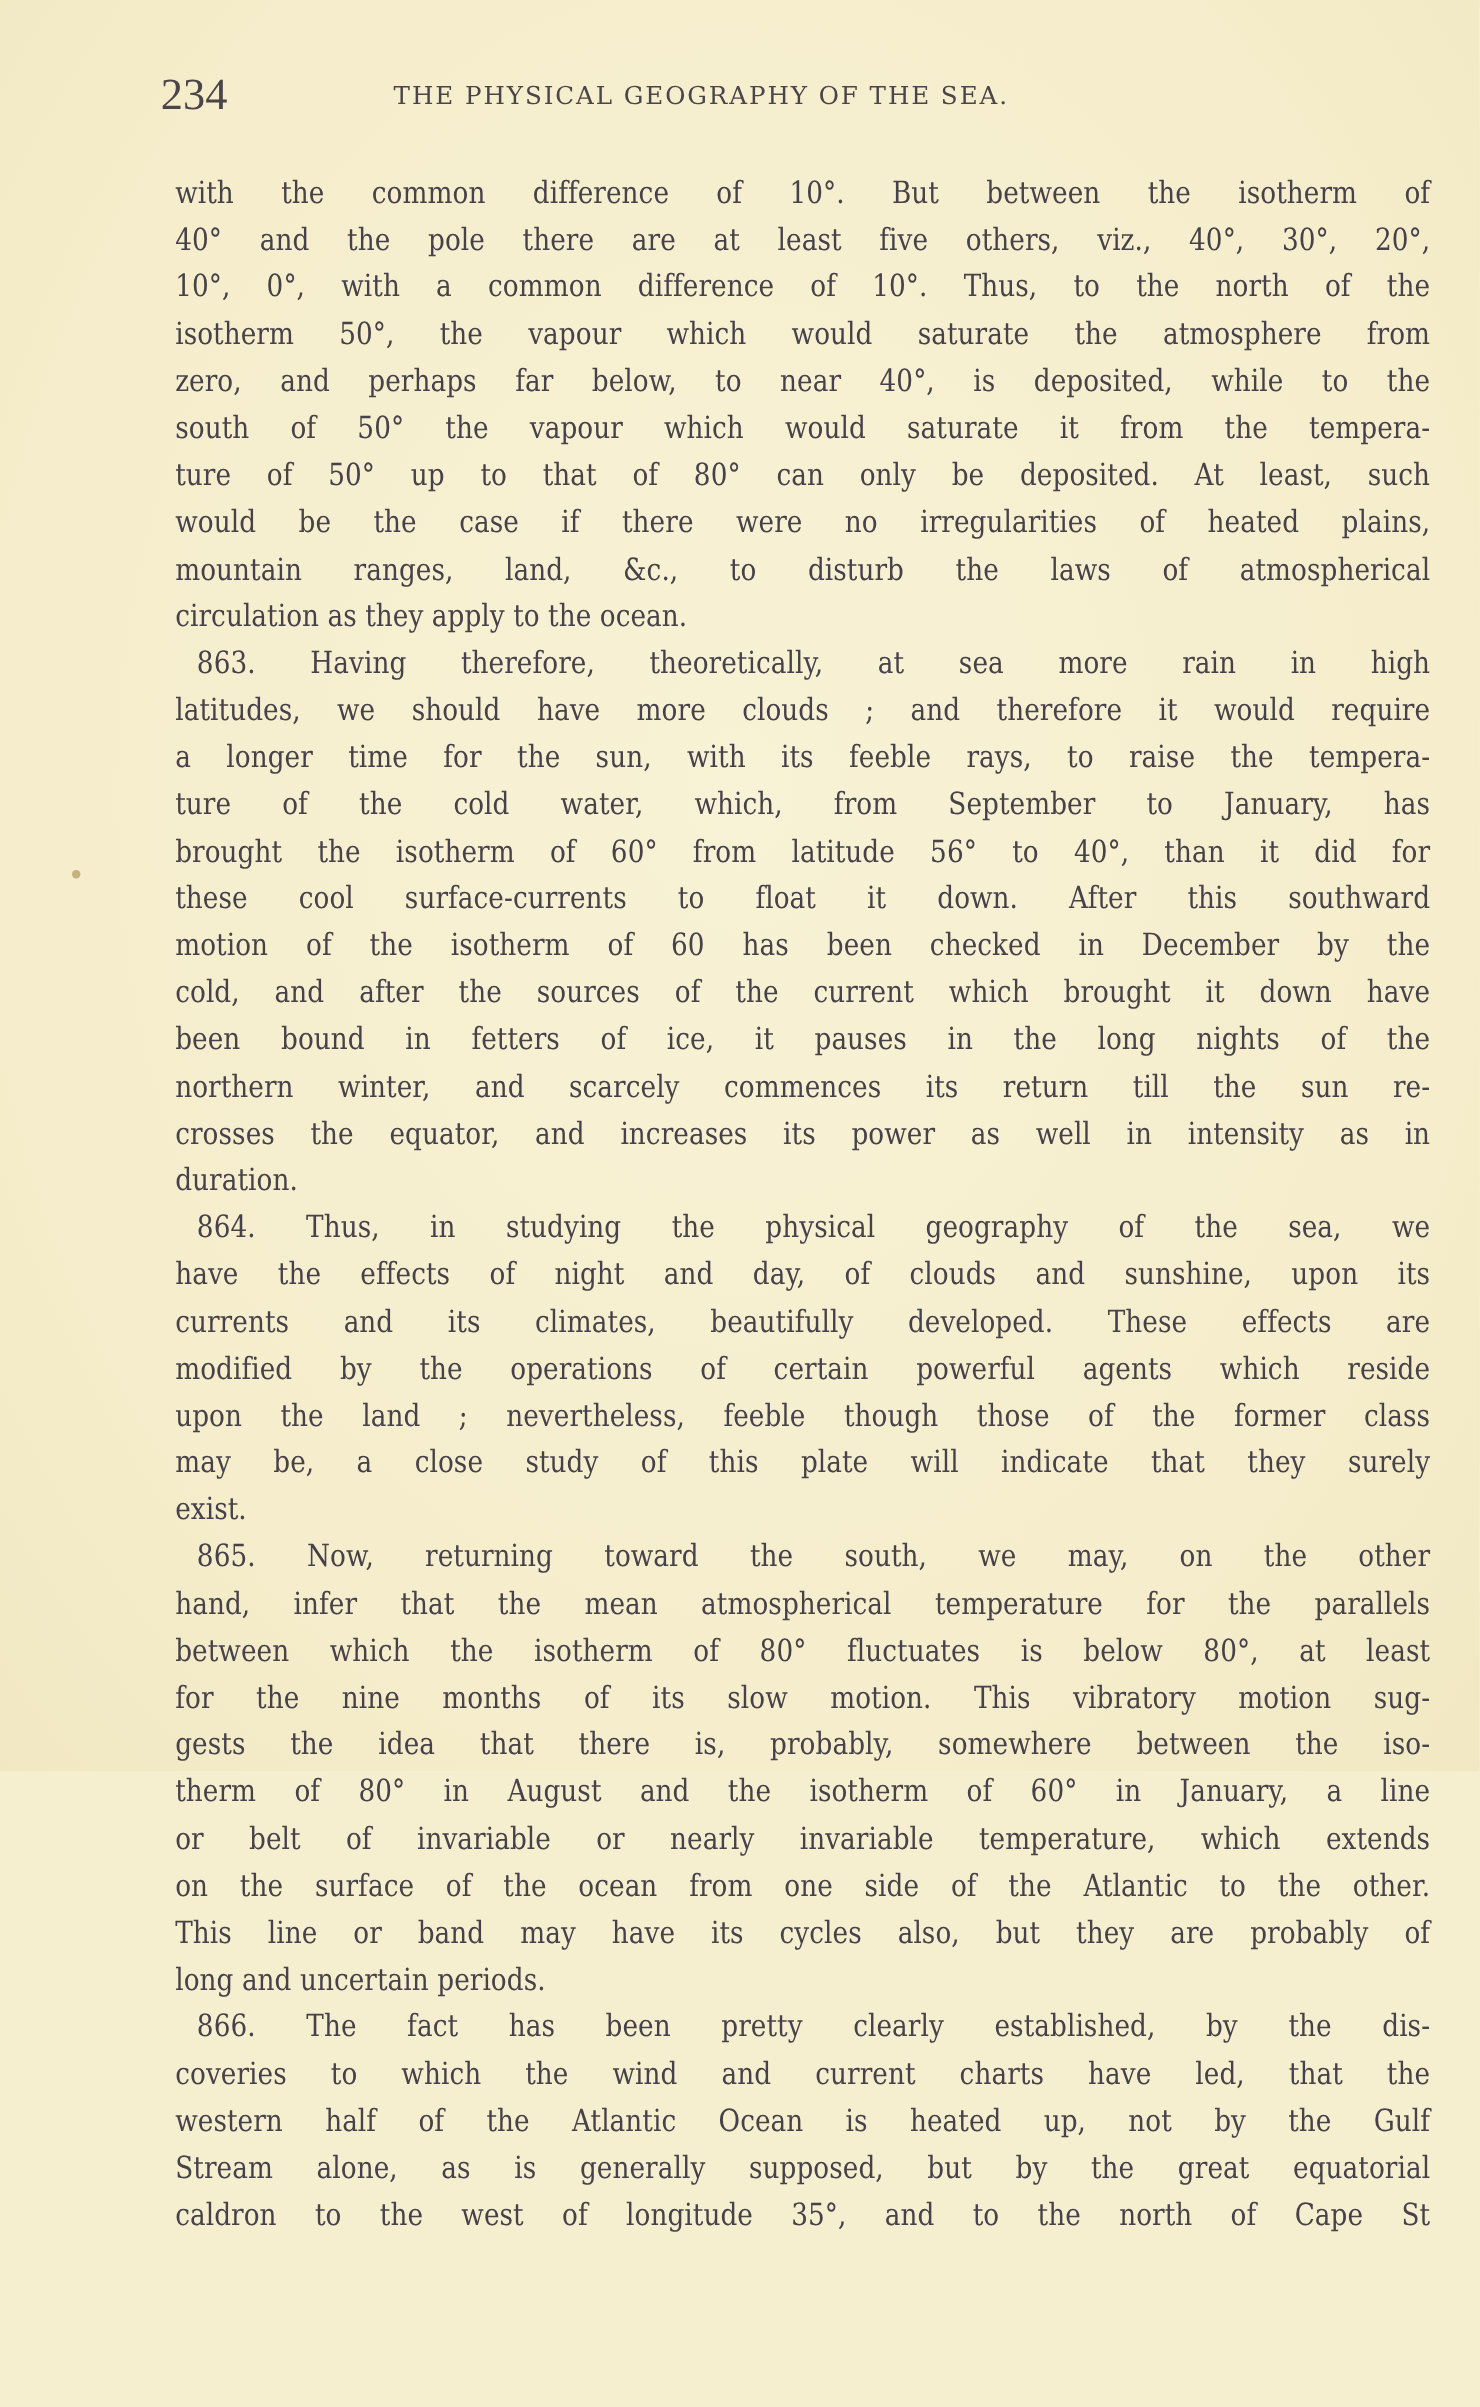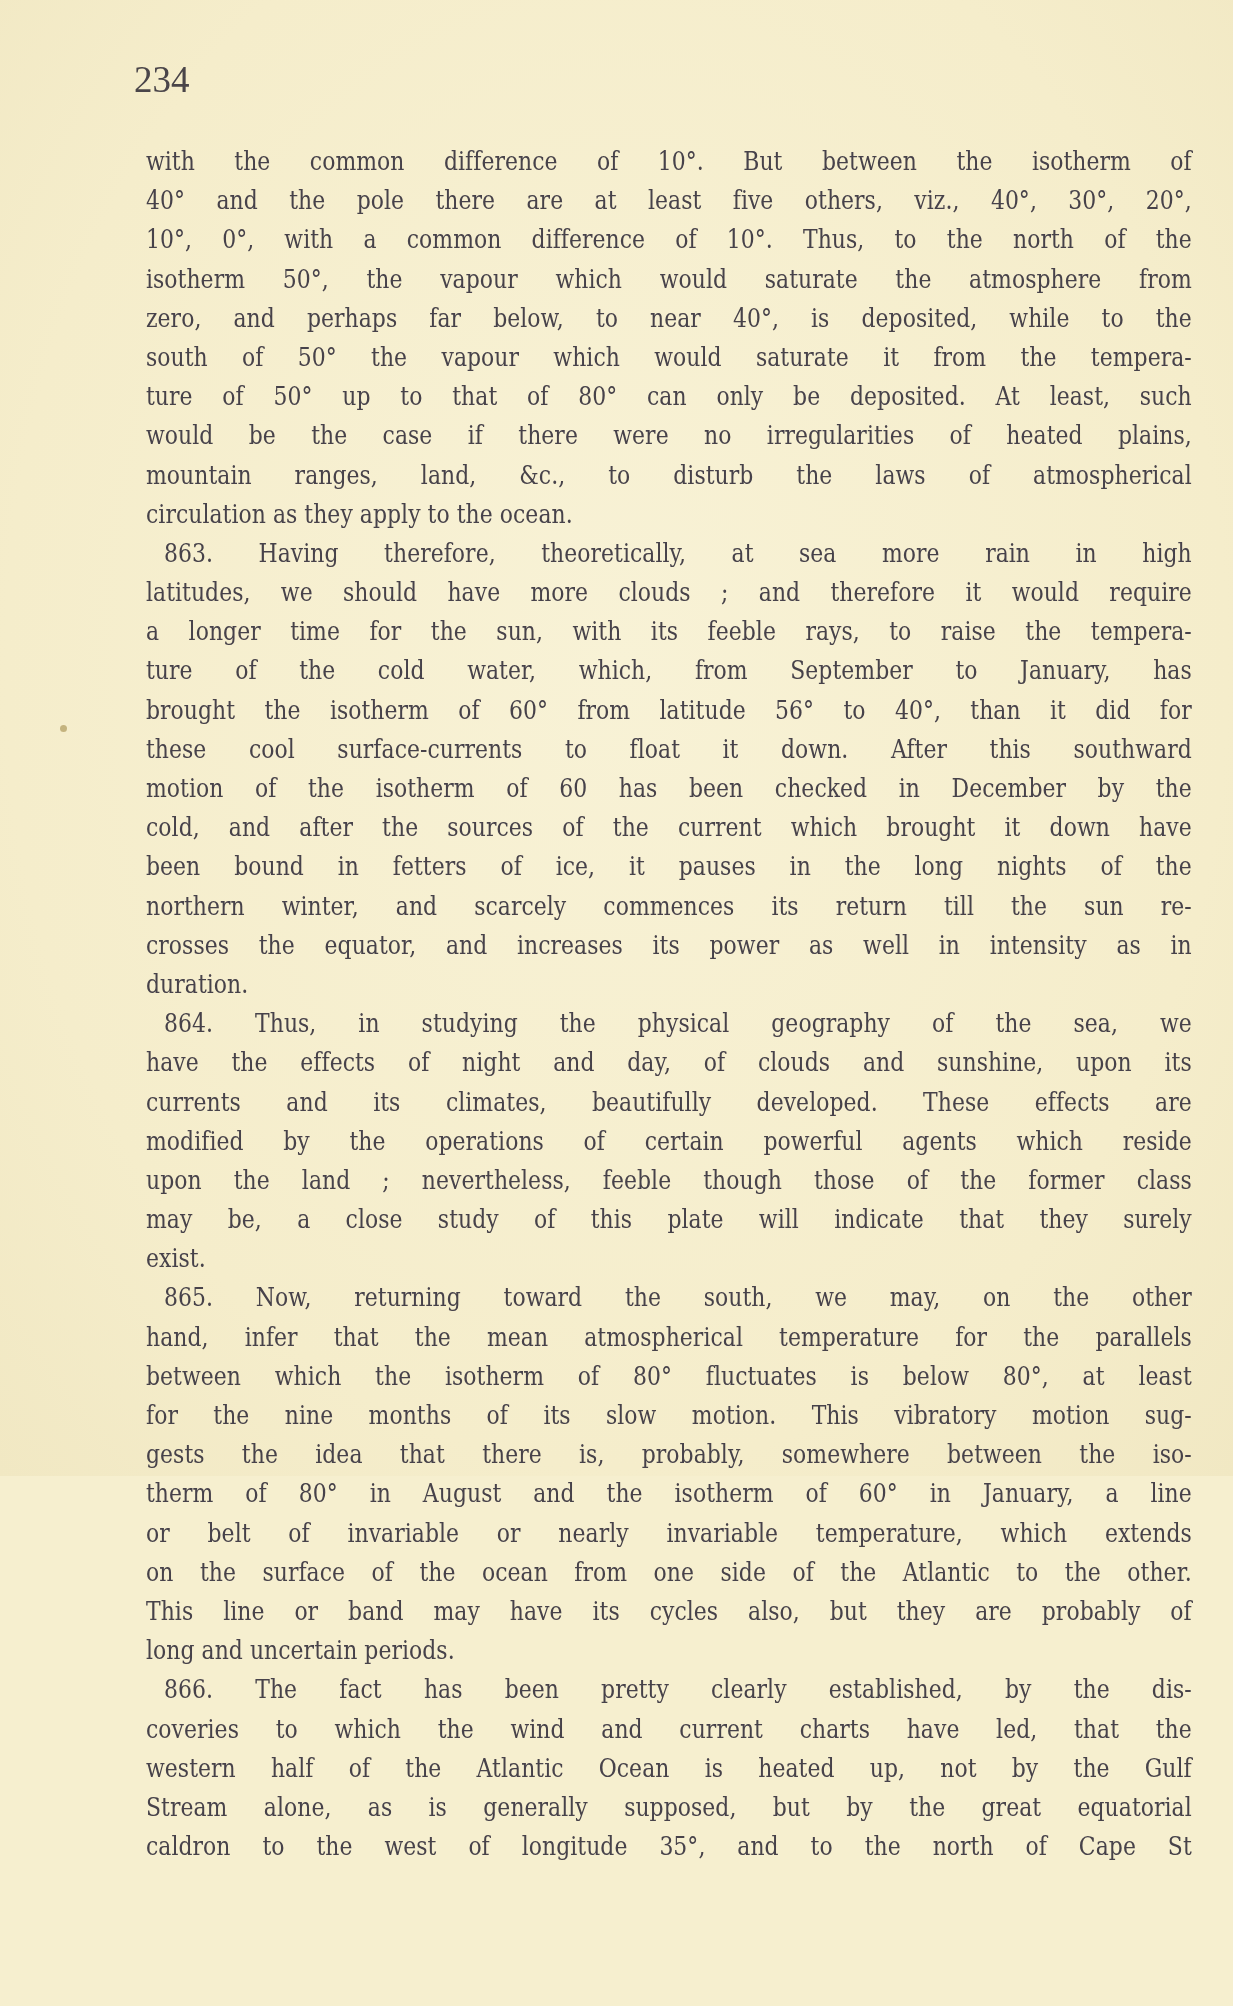--- a/index.html
+++ b/index.html
@@ -83,20 +83,21 @@
       background: #b8a46a;
       opacity: 0.8;
     }
   </style>
 </head>
 <body>
 
 <div class="page">
   <div class="running-head">
     <span class="page-number">234</span>
+    <span class="running-title">THE PHYSICAL GEOGRAPHY OF THE SEA.</span>
   </div>
 
   <div class="speck"></div>
 
   <div class="body-text" id="body-text">
       <div class="line">with the common difference of 10°.  But between the isotherm of</div>
       <div class="line">40° and the pole there are at least five others, viz., 40°, 30°, 20°,</div>
       <div class="line">10°, 0°, with a common difference of 10°.  Thus, to the north of the</div>
       <div class="line">isotherm 50°, the vapour which would saturate the atmosphere from</div>
       <div class="line">zero, and perhaps far below, to near 40°, is deposited, while to the</div>

